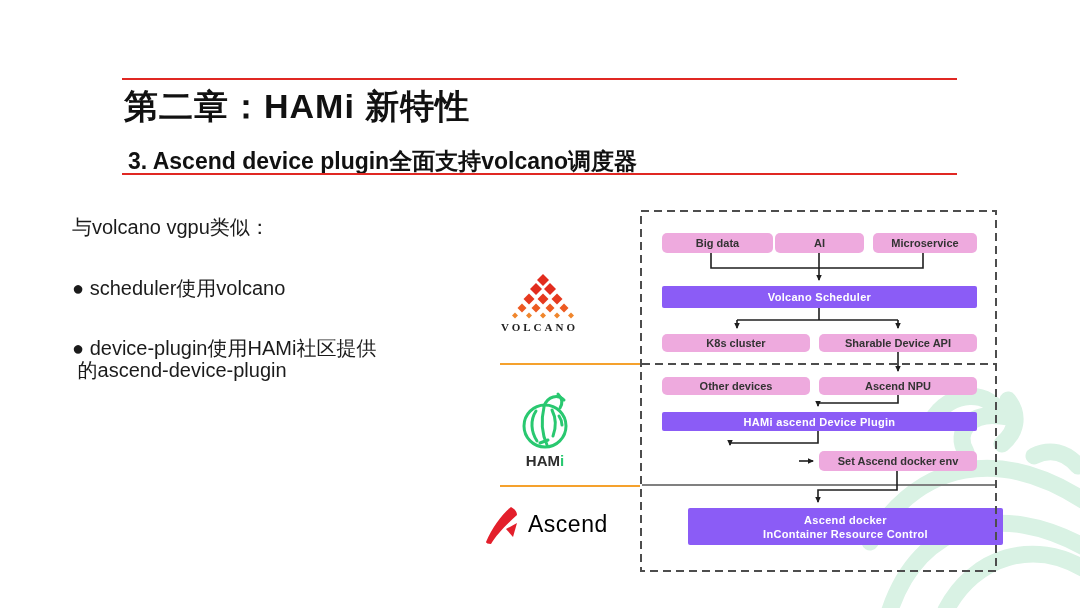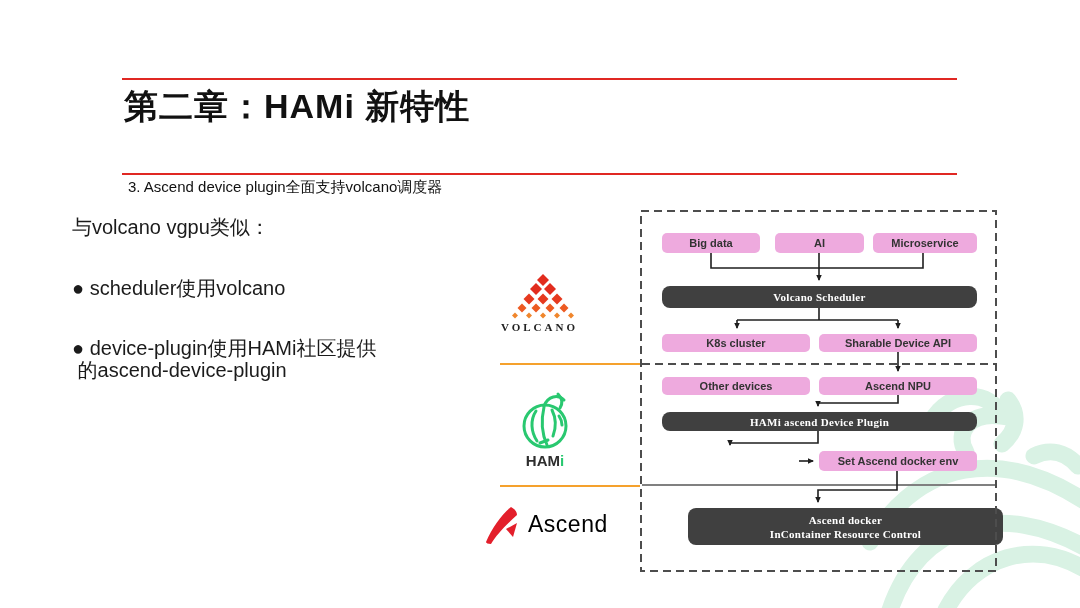--- a/index.html
+++ b/index.html
@@ -3,40 +3,40 @@
 <meta charset="utf-8">
 <style>
   html,body{margin:0;padding:0;background:#888;}
   .slide{
     position:relative;width:1080px;height:608px;background:#ffffff;
     overflow:hidden;font-family:"Liberation Sans",sans-serif;color:#1b1b1b;padding-left:40px;
   }
   
   .rule-red{position:absolute;left:122px;width:835px;height:2px;background:#e02823;z-index:2;}
   .page-title{position:absolute;left:124px;top:84px;font-size:34px;font-weight:600;color:#111;letter-spacing:1px;z-index:2;}
-  .page-subtitle{position:absolute;left:128px;top:146px;font-size:15px;font-weight:400;color:#111;z-index:2;margin-top:32px;}
+  .page-subtitle{position:absolute;left:128px;top:146px;font-size:23px;font-weight:700;color:#111;z-index:2;}
   
   .intro{position:absolute;left:72px;top:214px;font-size:20px;z-index:2;}
   .bullet{position:absolute;left:72px;font-size:20px;line-height:22px;z-index:2;}
   .bullet-line{white-space:pre-wrap;}
   
   .logo-wrap{position:absolute;z-index:2;}
   .volcano-label{position:absolute;left:482px;top:321px;width:96px;text-align:right;
     font-size:11px;font-weight:700;letter-spacing:3px;color:#222;z-index:2;font-family:Liberation Serif, serif;}
   .hami-label{position:absolute;left:505px;top:452px;width:80px;text-align:center;
     font-size:15px;font-weight:700;color:#2e2e2e;z-index:2;}
   .hami-label .i{color:#29c870;}
   .ascend-label{position:absolute;left:528px;top:511px;font-size:23px;font-weight:500;color:#000;letter-spacing:0.5px;z-index:2;}
   .rule-orange{position:absolute;left:500px;width:140px;height:2px;background:#f5a12d;z-index:2;}
   
   .diagram{position:absolute;left:640px;top:210px;width:357px;height:362px;z-index:2;}
   .node{position:absolute;display:flex;align-items:center;justify-content:center;
     font-size:11px;font-weight:700;color:#333;text-align:center;}
   .node.pink{background:#eeaade;border-radius:5px;}
-  .node.purple{background:#404040;color:#ffffff;border-radius:8px;letter-spacing:0.3px;font-family:Liberation Serif, serif;}
+  .node.purple{background:#8b5cf6;color:#ffffff;border-radius:2px;letter-spacing:0.3px;}
   .node.two-line{flex-direction:column;line-height:14px;margin-left:26px;}
   .wires{position:absolute;left:0;top:0;z-index:1;}
   
   .watermark{position:absolute;left:828px;top:360px;z-index:0;}
 </style>
 </head>
 <body>
 
 <div class="slide">
 
@@ -128,21 +128,21 @@
         <path d="M97,110 V118" marker-end="url(#ah)"></path>
         <path d="M258,110 V118" marker-end="url(#ah)"></path>
         <path d="M258,142 V161" marker-end="url(#ah)"></path>
         <path d="M258,185 V193 H178 V196" marker-end="url(#ah)"></path>
         <path d="M178,221 V233 H90 V235" marker-end="url(#ah)"></path>
         <path d="M159,251 H173" marker-end="url(#ah)"></path>
         <path d="M257,261 V280 H178 V292" marker-end="url(#ah)"></path>
       </g>
     </svg>
 
-    <div class="node pink" style="left:22px;top:23px;width:98px;height:20px;">Big data</div>
+    <div class="node pink" style="left:22px;top:23px;width:111px;height:20px;">Big data</div>
     <div class="node pink" style="left:135px;top:23px;width:89px;height:20px;">AI</div>
     <div class="node pink" style="left:233px;top:23px;width:104px;height:20px;">Microservice</div>
 
     <div class="node purple" style="left:22px;top:76px;width:315px;height:22px;">Volcano Scheduler</div>
 
     <div class="node pink" style="left:22px;top:124px;width:148px;height:18px;">K8s cluster</div>
     <div class="node pink" style="left:179px;top:124px;width:158px;height:18px;">Sharable Device API</div>
 
     <div class="node pink" style="left:22px;top:167px;width:148px;height:18px;">Other devices</div>
     <div class="node pink" style="left:179px;top:167px;width:158px;height:18px;">Ascend NPU</div>

